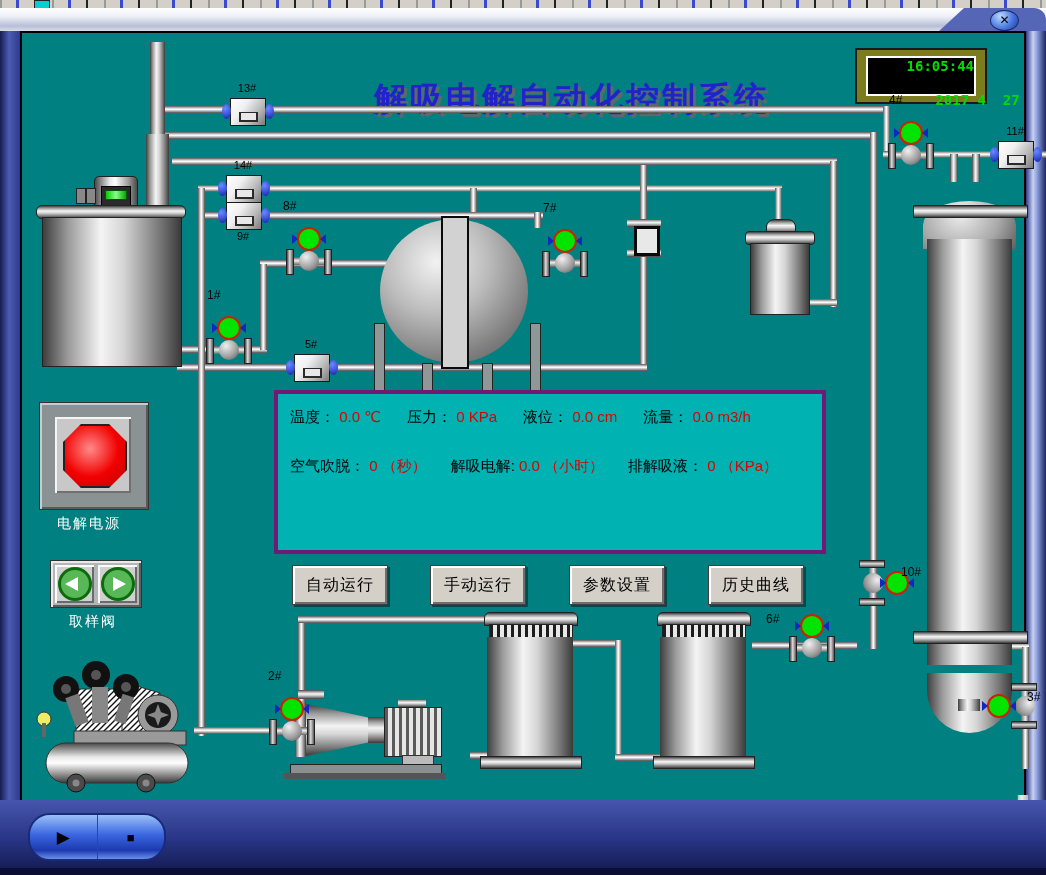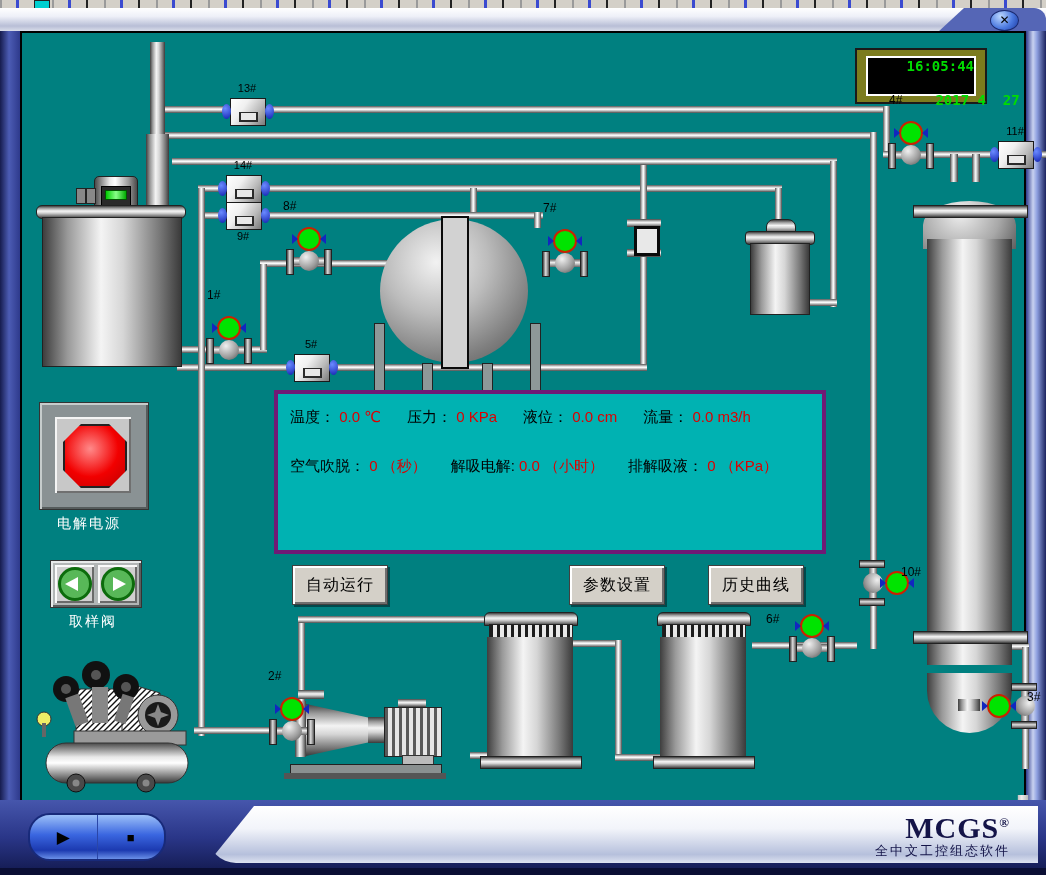--- a/index.html
+++ b/index.html
@@ -145,20 +145,21 @@
     </div>
   <div id="skin-top"></div>
   <div id="skin-corner"></div>
   <div id="close-button">✕</div>
   <div id="frame-left"></div>
   <div id="frame-right"></div>
 
   <div id="content">
     <div style="position:relative;width:1002px;height:767px;" id="canvas-inner">
 
+      <div id="main-title">解吸电解自动化控制系统</div>
 
       <div id="clock">
         <div class="lcd"><span>16:05:44</span><br>
         <span>2017 4  27</span></div>
       </div>
 
       <div id="pipes">
           <div class="pipe h" style="left: 137px; top: 73px; width: 731px; height: 7px;"></div>
           <div class="pipe h" style="left: 137px; top: 99px; width: 716px; height: 7px;"></div>
           <div class="pipe h" style="left: 150px; top: 125px; width: 665px; height: 7px;"></div>
@@ -298,20 +299,21 @@
             <span><span class="lbl">流量：</span> <span class="val">0.0</span> <span class="val unit">m3/h</span></span>
           </div>
         <div class="row3" id="panel-timers">
             <span><span class="lbl">空气吹脱：</span> <span class="val">0</span> <span class="val unit">（秒）</span></span>
             <span><span class="lbl">解吸电解:</span> <span class="val">0.0</span> <span class="val unit">（小时）</span></span>
             <span><span class="lbl">排解吸液：</span> <span class="val">0</span> <span class="val unit">（KPa）</span></span>
           </div>
       </div>
 
       <div class="btn3d" style="left:270px;top:532px;">自动运行</div>
+      <div class="btn3d" style="left:408px;top:532px;">手动运行</div>
       <div class="btn3d" style="left:547px;top:532px;">参数设置</div>
       <div class="btn3d" style="left:686px;top:532px;">历史曲线</div>
 
       <div id="power-frame">
         <div id="power-inner">
           <div id="power-btn"></div>
         </div>
       </div>
       <div class="ctl-label" style="left:35px;top:482px;">电解电源</div>
       <div id="sample-frame">
@@ -447,22 +449,18 @@
               <div class="ball"></div>
             </div>
             <div class="lamp"></div>
             <div class="blabel" style="left: 40px; top: -4px;">3#</div>
           </div>
         </div>
     </div>
   </div>
 
   <div id="bottom-bar"></div>
-  <div id="swoosh">
-    <div id="mcgs"><span>MCGS</span><sup>®</sup></div>
-    <div id="mcgs-tag">全中文工控组态软件</div>
-  </div>
   <div id="run-pill">
     <div class="seg play">▶</div>
     <div class="seg stop">■</div>
   </div>
   <div id="bottom-edge"></div>
 </div>
 
 </body></html>

